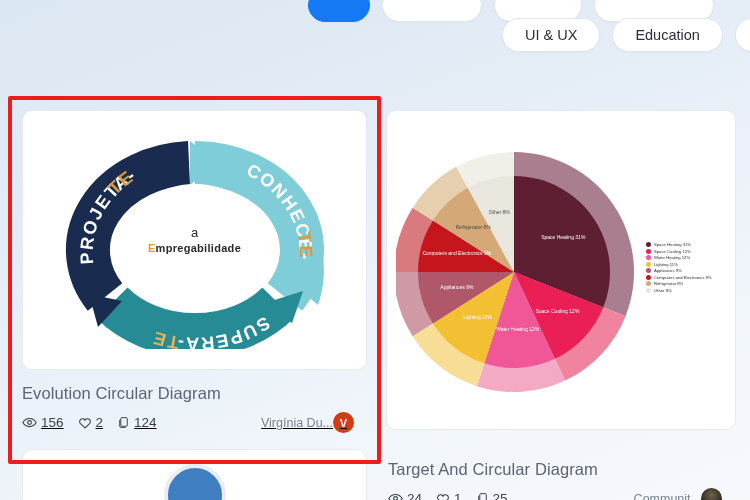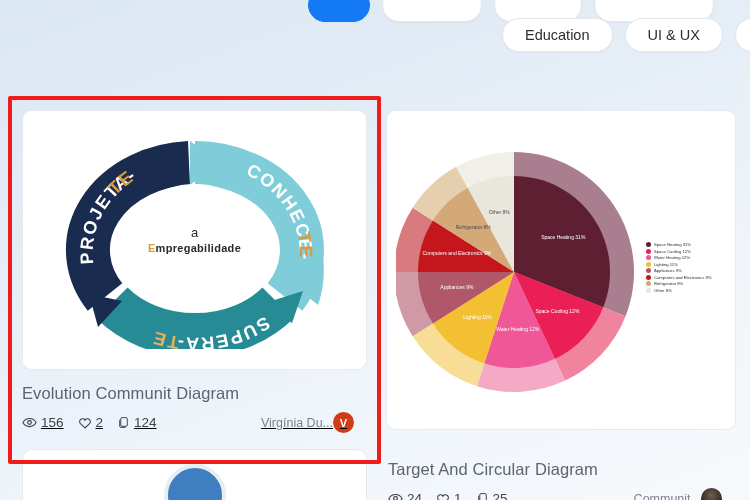--- a/index.html
+++ b/index.html
@@ -183,24 +183,24 @@
 
 <div class="chip-row chip-row-top">
   <div class="chip active" style="width:62px;"></div>
   <div class="chip" style="width:100px;"></div>
   <div class="chip" style="width:88px;"></div>
   <div class="chip" style="width:120px;"></div>
 </div>
 
 <div class="chip-row chip-row-second">
   <div class="chip">
-    <span>Education</span>
+    <span>UI &amp; UX</span>
   </div>
   <div class="chip">
-    <span>UI &amp; UX</span>
+    <span>Education</span>
   </div>
   <div class="chip" style="padding:0 16px;">
     
   </div>
 </div>
 
 <div class="grid">
 
   <div class="col">
 
@@ -260,21 +260,21 @@
             <div class="donut-center">
               <div class="dc-l1">a</div>
               <div class="dc-l3"><span class="gold">E</span><span>mpregabilidade</span></div>
             </div>
           </div>
 
         </div>
       </div>
 
       <div class="card-meta">
-        <div class="card-title">Evolution Communit Diagram</div>
+        <div class="card-title">Evolution Circular Diagram</div>
         <div class="card-footer">
           <div class="stats">
             <div class="stat">
               <span>
                 <svg width="15" height="15" viewBox="0 0 24 24" fill="none" stroke="#3c424c" stroke-width="1.8">
                   <path d="M1.5 12S5 5.5 12 5.5 22.5 12 22.5 12 19 18.5 12 18.5 1.5 12 1.5 12Z"></path>
                   <circle cx="12" cy="12" r="3"></circle>
                 </svg>
               </span>
               <span>156</span>

